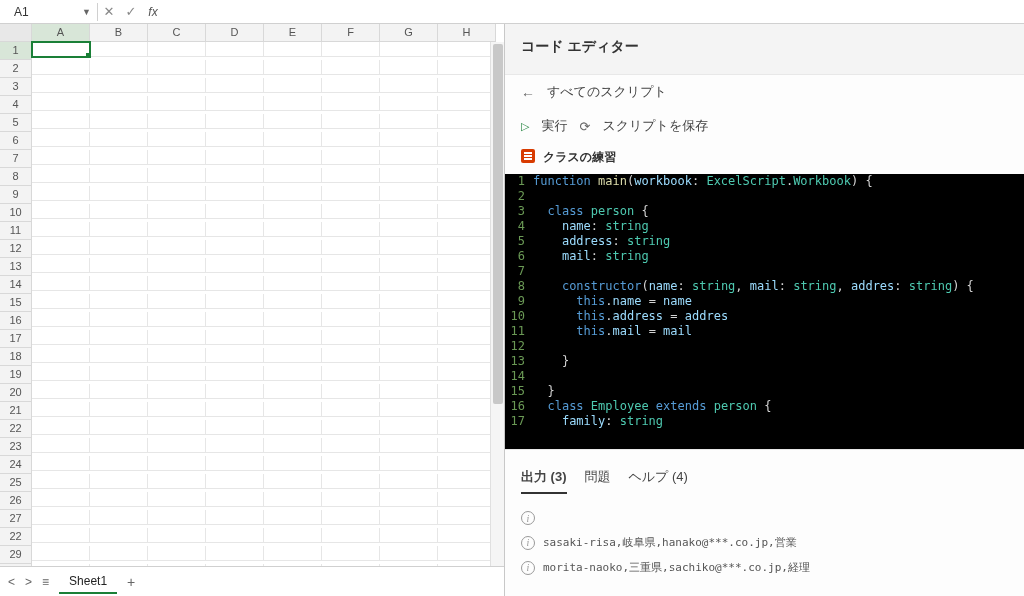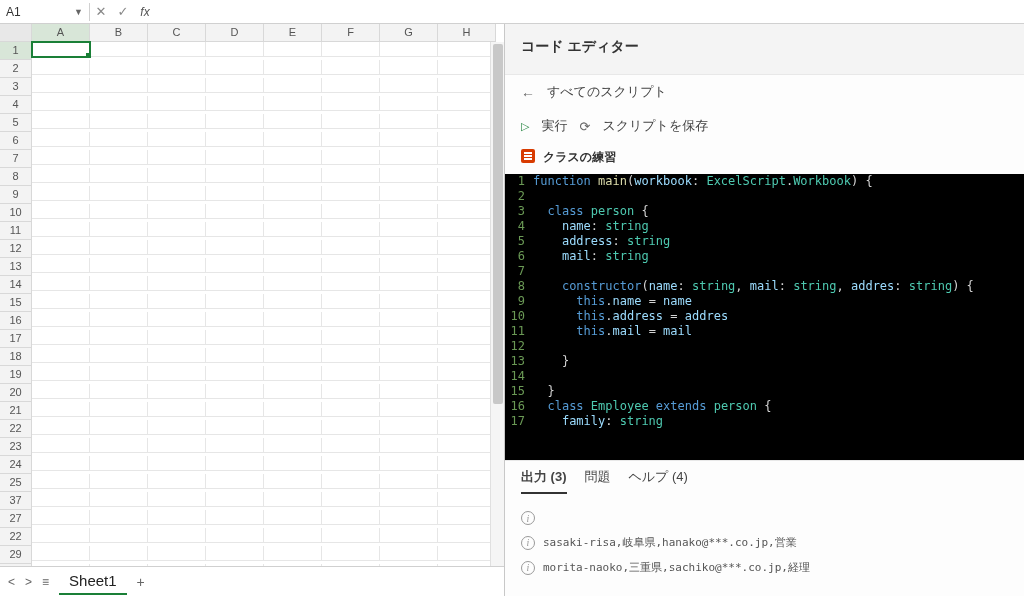--- a/index.html
+++ b/index.html
@@ -1,20 +1,20 @@
 <!DOCTYPE html>
 <html><head>
 <meta charset="utf-8">
 <style>
   * { margin: 0; padding: 0; box-sizing: border-box; }
   body { font-family: "Segoe UI", "Meiryo", sans-serif; font-size: 12px; color: #333; background: #fff; }
   .app { display: flex; flex-direction: column; width: 1024px; height: 596px; }
 
   
-  .formula-bar { display: flex; align-items: center; height: 24px; border-bottom: 1px solid #d0d0d0; background: #fff; }
+  .formula-bar { display: flex; align-items: center; height: 24px; border-bottom: 1px solid #d0d0d0; background: #fff; padding-left: 8px; }
   .name-box { width: 90px; padding: 2px 6px; border-right: 1px solid #d0d0d0; font-size: 12px; display:flex; align-items:center; justify-content:space-between;}
   .name-box .dd { font-size: 9px; color:#666; }
   .fb-btn { width: 22px; text-align: center; color: #888; font-size: 13px; }
   .fb-fx { width: 22px; text-align: center; font-style: italic; color: #555; font-size: 12px; }
   .fb-input { flex: 1; padding: 2px 6px; }
 
   .main { display: flex; flex: 1; min-height: 0; }
 
   
   .sheet-pane { width: 505px; display: flex; flex-direction: column; border-right: 1px solid #c8c8c8; }
@@ -24,21 +24,21 @@
   .corner { background: #e8e8e8; }
   .col-head.active, .row-head.active { background: #d8e6d8; }
   .cell { border-right: 1px solid #e6e6e6; border-bottom: 1px solid #e6e6e6; height: 15px; font-size: 11px; padding: 0 2px; }
   .cell.selected { outline: 2px solid #1a7f37; outline-offset: -1px; position: relative; }
   .cell.selected::after { content:""; position:absolute; right:-2px; bottom:-2px; width:5px; height:5px; background:#1a7f37; }
   .vscroll { position:absolute; right:0; top:18px; bottom:0; width:14px; background:#f5f5f5; border-left:1px solid #e0e0e0;}
   .vscroll .thumb { width:10px; margin:2px auto; height:360px; background:#c8c8c8; border-radius:2px;}
 
   .sheet-tabs { height: 30px; border-top: 1px solid #d0d0d0; display: flex; align-items: center; padding: 0 8px; gap:10px; color:#666;}
   .sheet-tabs .nav { font-size: 12px; }
-  .sheet-tabs .tab { padding: 4px 10px; border-bottom: 2px solid #1a7f37; color:#222; font-size:15px;}
+  .sheet-tabs .tab { padding: 4px 10px; border-bottom: 2px solid #1a7f37; color:#222; font-size:12px;}
   .sheet-tabs .add { font-size: 14px; }
 
   
   .editor-pane { flex: 1; display: flex; flex-direction: column; background: #fdfdfd; min-width:0;}
   .ed-title { font-weight: bold; font-size: 14px; padding: 14px 16px 18px; border-bottom: 1px solid #e8e8e8; background:#f4f4f4;}
   .ed-row { display: flex; align-items: center; gap: 12px; padding: 8px 16px; color: #444; font-size: 13px;}
   .ed-back-icon { color:#666; font-size:14px; }
   .ed-run-icon { color:#1a7f37; font-size:11px;}
   .ed-refresh-icon { color:#666; font-size:13px;}
   .ed-script { display:flex; gap:8px; padding: 6px 16px 8px; font-weight:bold; font-size:12px; color:#333;}
@@ -49,21 +49,21 @@
   .code-line { display:flex; }
   .ln { width:28px; text-align:right; padding-right:8px; color:#6a9955; user-select:none;}
   .code { white-space: pre; }
   .kw2 { color:#569cd6; }
   .fn { color:#dcdcaa; }
   .cls { color:#4ec9b0; }
   .prop { color:#9cdcfe; }
   .str { color:#4ec9b0; }
   .pun { color:#d4d4d4; }
 
-  .out-tabs { display:flex; gap:18px; padding: 7px 16px 6px; font-size:13px; color:#444; border-top:1px solid #e8e8e8;}
+  .out-tabs { display:flex; gap:18px; padding: 18px 16px 6px; font-size:13px; color:#444; border-top:1px solid #e8e8e8;}
   .out-tabs .tab { padding-bottom:6px; }
   .out-tabs .tab.active { font-weight:bold; border-bottom:2px solid #333; }
   .out-list { padding: 6px 16px 16px; font-size:11px; color:#555; font-family: Consolas, monospace;}
   .out-item { display:flex; align-items:center; gap:8px; padding:5px 0;}
   .info-icon { width:14px; height:14px; border:1px solid #999; border-radius:50%; display:inline-flex; align-items:center; justify-content:center; font-size:10px; color:#999; font-family:serif; font-style:italic;}
 </style>
 </head>
 <body>
 
 <div class="app">
@@ -311,21 +311,21 @@
             <div class="cell"></div>
             <div class="row-head">25</div>
             <div class="cell"></div>
             <div class="cell"></div>
             <div class="cell"></div>
             <div class="cell"></div>
             <div class="cell"></div>
             <div class="cell"></div>
             <div class="cell"></div>
             <div class="cell"></div>
-            <div class="row-head">37</div>
+            <div class="row-head">26</div>
             <div class="cell"></div>
             <div class="cell"></div>
             <div class="cell"></div>
             <div class="cell"></div>
             <div class="cell"></div>
             <div class="cell"></div>
             <div class="cell"></div>
             <div class="cell"></div>
             <div class="row-head">27</div>
             <div class="cell"></div>

